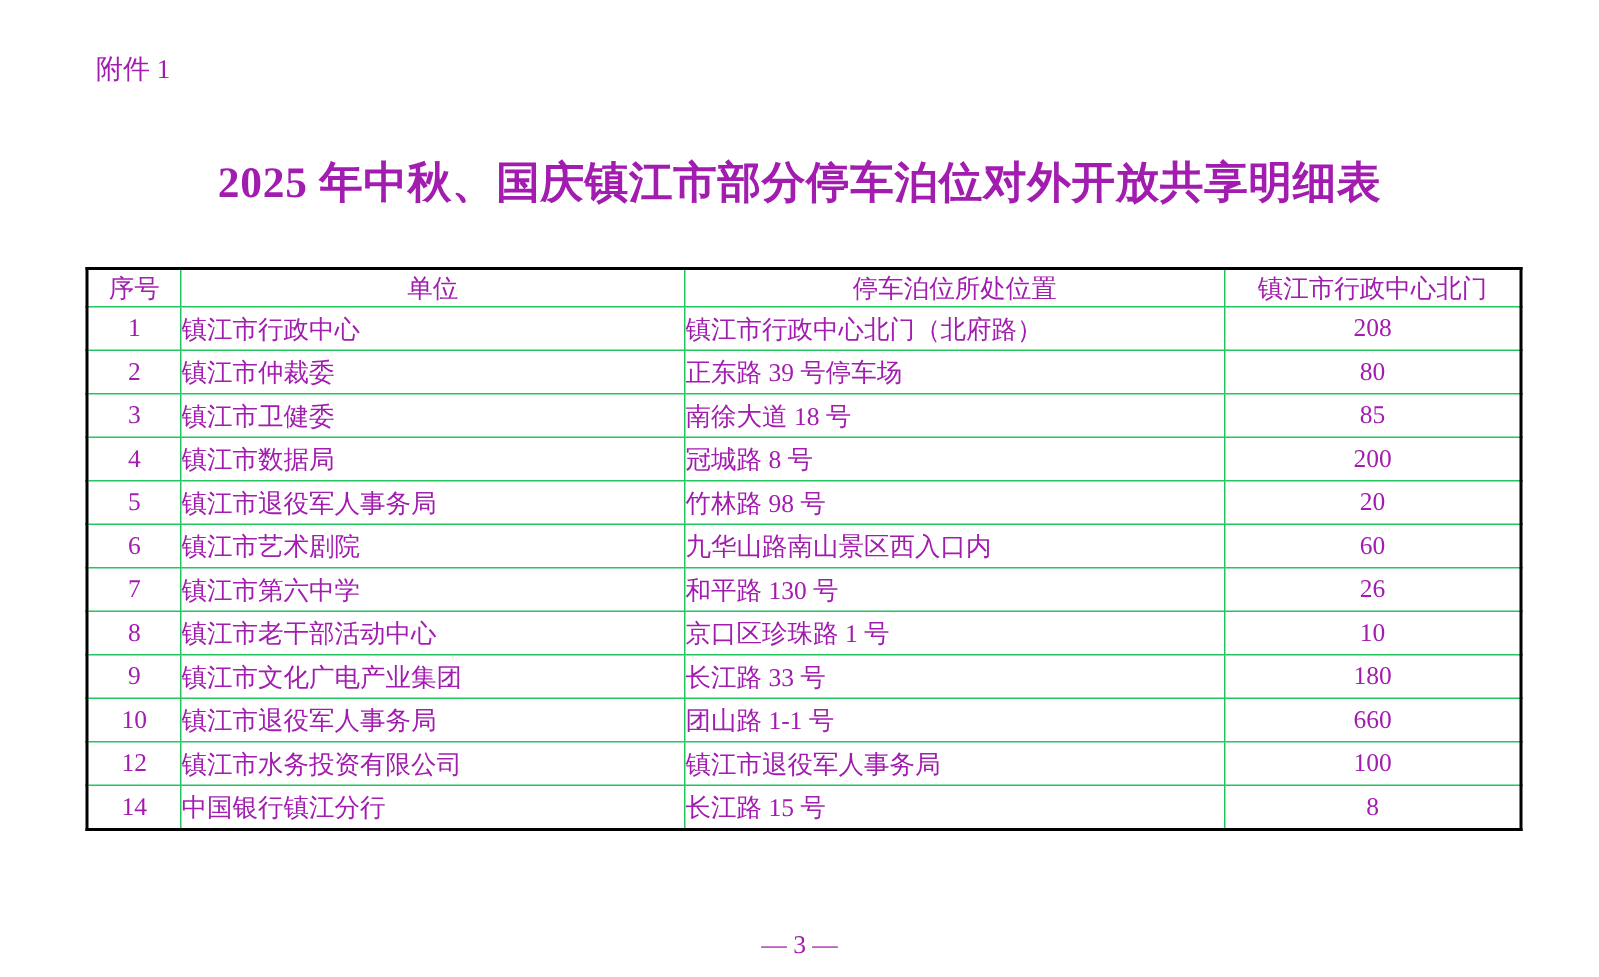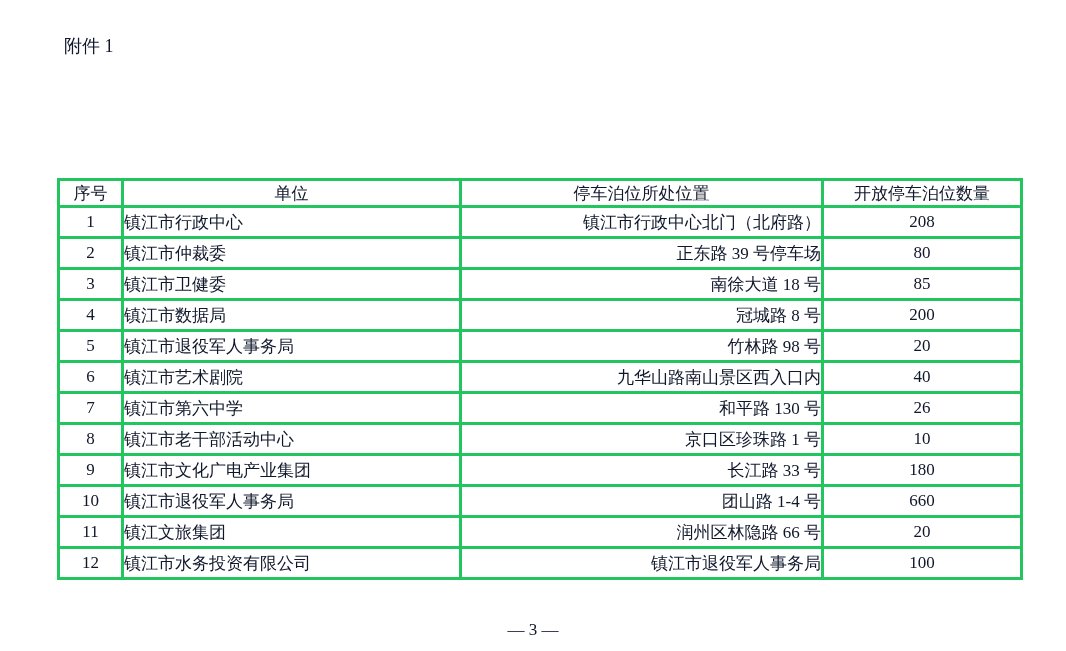--- a/index.html
+++ b/index.html
@@ -5,21 +5,21 @@
   html, body {
     margin: 0;
     padding: 0;
     background: #ffffff;
   }
   .page {
     position: relative;
     width: 1066px;
     height: 651px;
     background: #ffffff;
-    color: #0f172a;
+    color: #a21caf;
     font-family: "Liberation Serif", "DejaVu Serif", serif;
     overflow: hidden;
   }
   .attachment-label {
     position: absolute;
     left: 64px;
     top: 34px;
     font-size: 18px;
     line-height: 24px;
   }
@@ -38,64 +38,65 @@
     position: absolute;
     left: 57px;
     top: 178px;
     width: 951px;
     border-collapse: collapse;
     table-layout: fixed;
     border: 2px solid #000000;
   }
   .parking-table th,
   .parking-table td {
-    border: 3px solid #22c55e;
+    border: 1px solid #22c55e;
     font-size: 17px;
     font-weight: normal;
     padding: 0;
     overflow: hidden;
     white-space: nowrap;
   }
   .parking-table th {
     height: 24px;
     text-align: center;
     vertical-align: middle;
   }
   .parking-table td {
     height: 28px;
     vertical-align: middle;
   }
   .col-no      { width: 61px;  text-align: center; }
   .col-unit    { width: 335px; text-align: left; padding-left: 9px; }
-  .col-location{ width: 359px; text-align: right; padding-left: 9px; }
+  .col-location{ width: 359px; text-align: left; padding-left: 9px; }
   .col-count   { width: 196px; text-align: center; }
   .page-footer {
     position: absolute;
     left: 0;
     right: 0;
     top: 620px;
     text-align: center;
     font-size: 17px;
   }
 </style>
 </head>
 <body>
 
 <div class="page">
 
   <div class="attachment-label">附件 1</div>
 
+  <div class="doc-title">2025 年中秋、国庆镇江市部分停车泊位对外开放共享明细表</div>
 
   <table class="parking-table">
     <thead>
       <tr>
           <th class="col-no">序号</th>
           <th class="col-unit">单位</th>
           <th class="col-location">停车泊位所处位置</th>
-          <th class="col-count">开放停车泊位数量</th>
+          <th class="col-count">镇江市行政中心北门</th>
         </tr>
     </thead>
     <tbody>
         <tr>
           <td class="col-no">1</td>
           <td class="col-unit">镇江市行政中心</td>
           <td class="col-location">镇江市行政中心北门（北府路）</td>
           <td class="col-count">208</td>
         </tr>
         <tr>
@@ -119,21 +120,21 @@
         <tr>
           <td class="col-no">5</td>
           <td class="col-unit">镇江市退役军人事务局</td>
           <td class="col-location">竹林路 98 号</td>
           <td class="col-count">20</td>
         </tr>
         <tr>
           <td class="col-no">6</td>
           <td class="col-unit">镇江市艺术剧院</td>
           <td class="col-location">九华山路南山景区西入口内</td>
-          <td class="col-count">40</td>
+          <td class="col-count">60</td>
         </tr>
         <tr>
           <td class="col-no">7</td>
           <td class="col-unit">镇江市第六中学</td>
           <td class="col-location">和平路 130 号</td>
           <td class="col-count">26</td>
         </tr>
         <tr>
           <td class="col-no">8</td>
           <td class="col-unit">镇江市老干部活动中心</td>
@@ -142,33 +143,33 @@
         </tr>
         <tr>
           <td class="col-no">9</td>
           <td class="col-unit">镇江市文化广电产业集团</td>
           <td class="col-location">长江路 33 号</td>
           <td class="col-count">180</td>
         </tr>
         <tr>
           <td class="col-no">10</td>
           <td class="col-unit">镇江市退役军人事务局</td>
-          <td class="col-location">团山路 1-4 号</td>
+          <td class="col-location">团山路 1-1 号</td>
           <td class="col-count">660</td>
-        </tr>
-        <tr>
-          <td class="col-no">11</td>
-          <td class="col-unit">镇江文旅集团</td>
-          <td class="col-location">润州区林隐路 66 号</td>
-          <td class="col-count">20</td>
         </tr>
         <tr>
           <td class="col-no">12</td>
           <td class="col-unit">镇江市水务投资有限公司</td>
           <td class="col-location">镇江市退役军人事务局</td>
           <td class="col-count">100</td>
+        </tr>
+        <tr>
+          <td class="col-no">14</td>
+          <td class="col-unit">中国银行镇江分行</td>
+          <td class="col-location">长江路 15 号</td>
+          <td class="col-count">8</td>
         </tr>
       </tbody>
   </table>
 
   <div class="page-footer">— 3 —</div>
 
 </div>
 
 </body></html>

